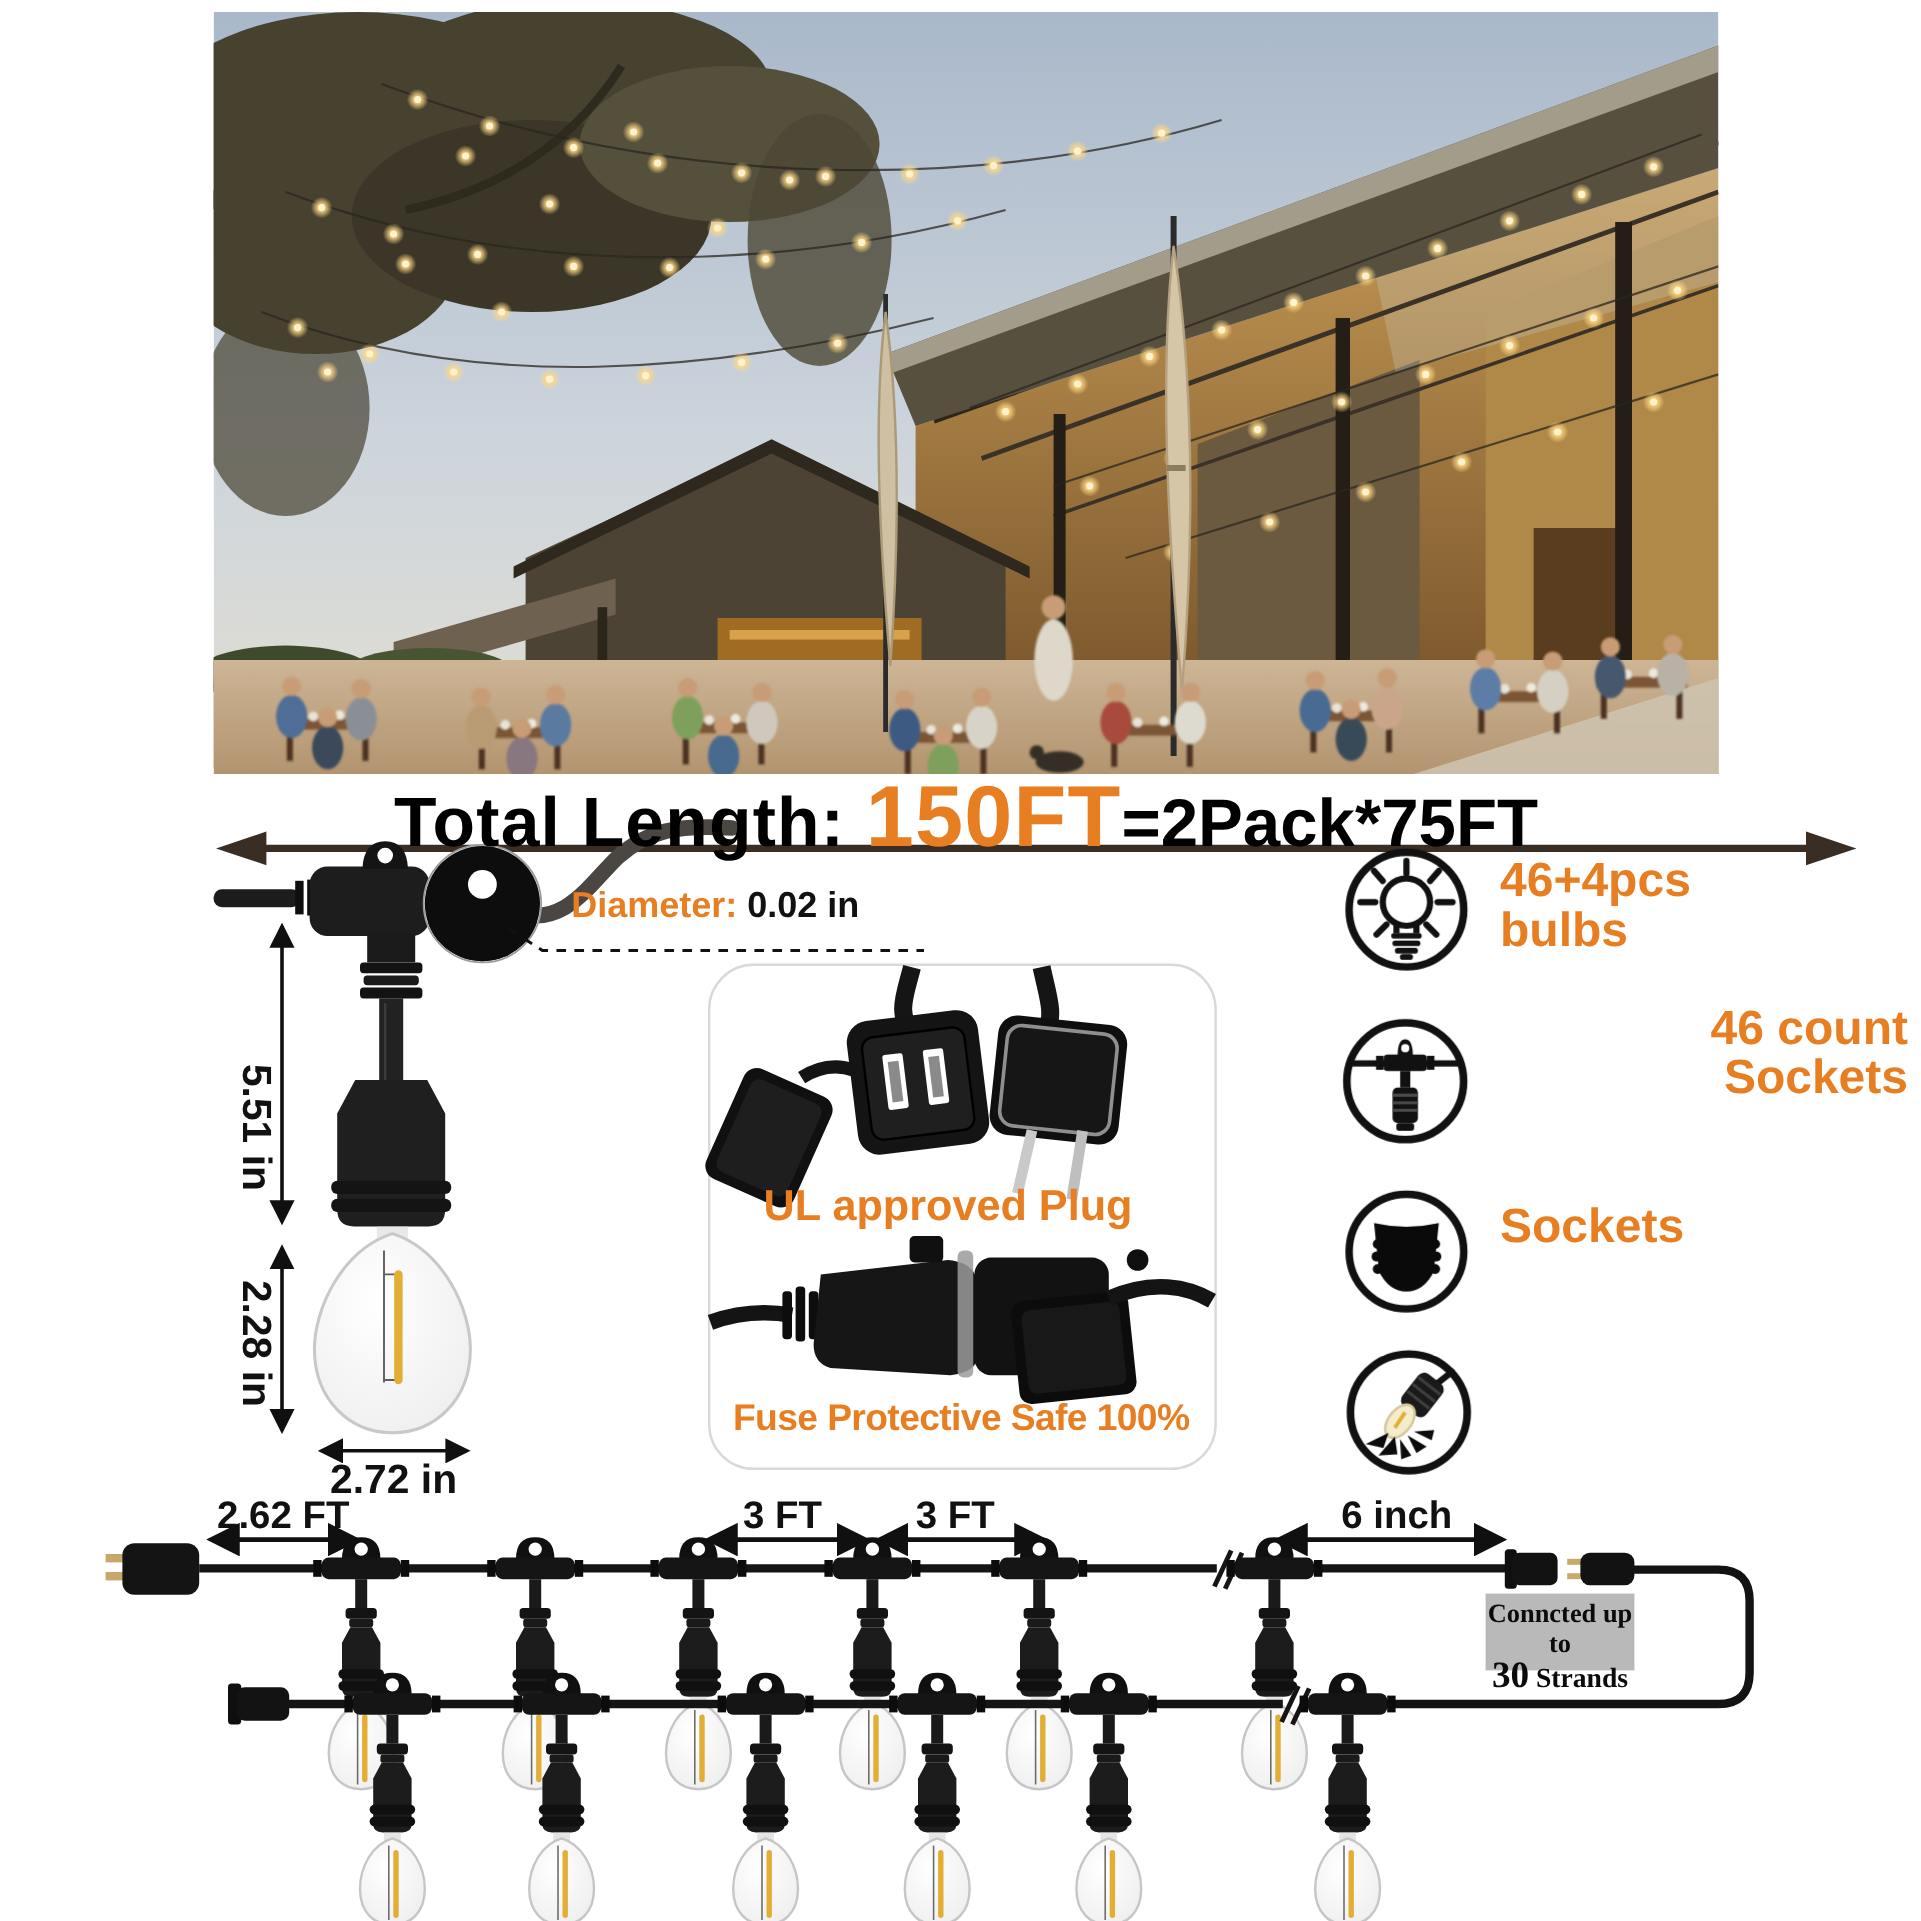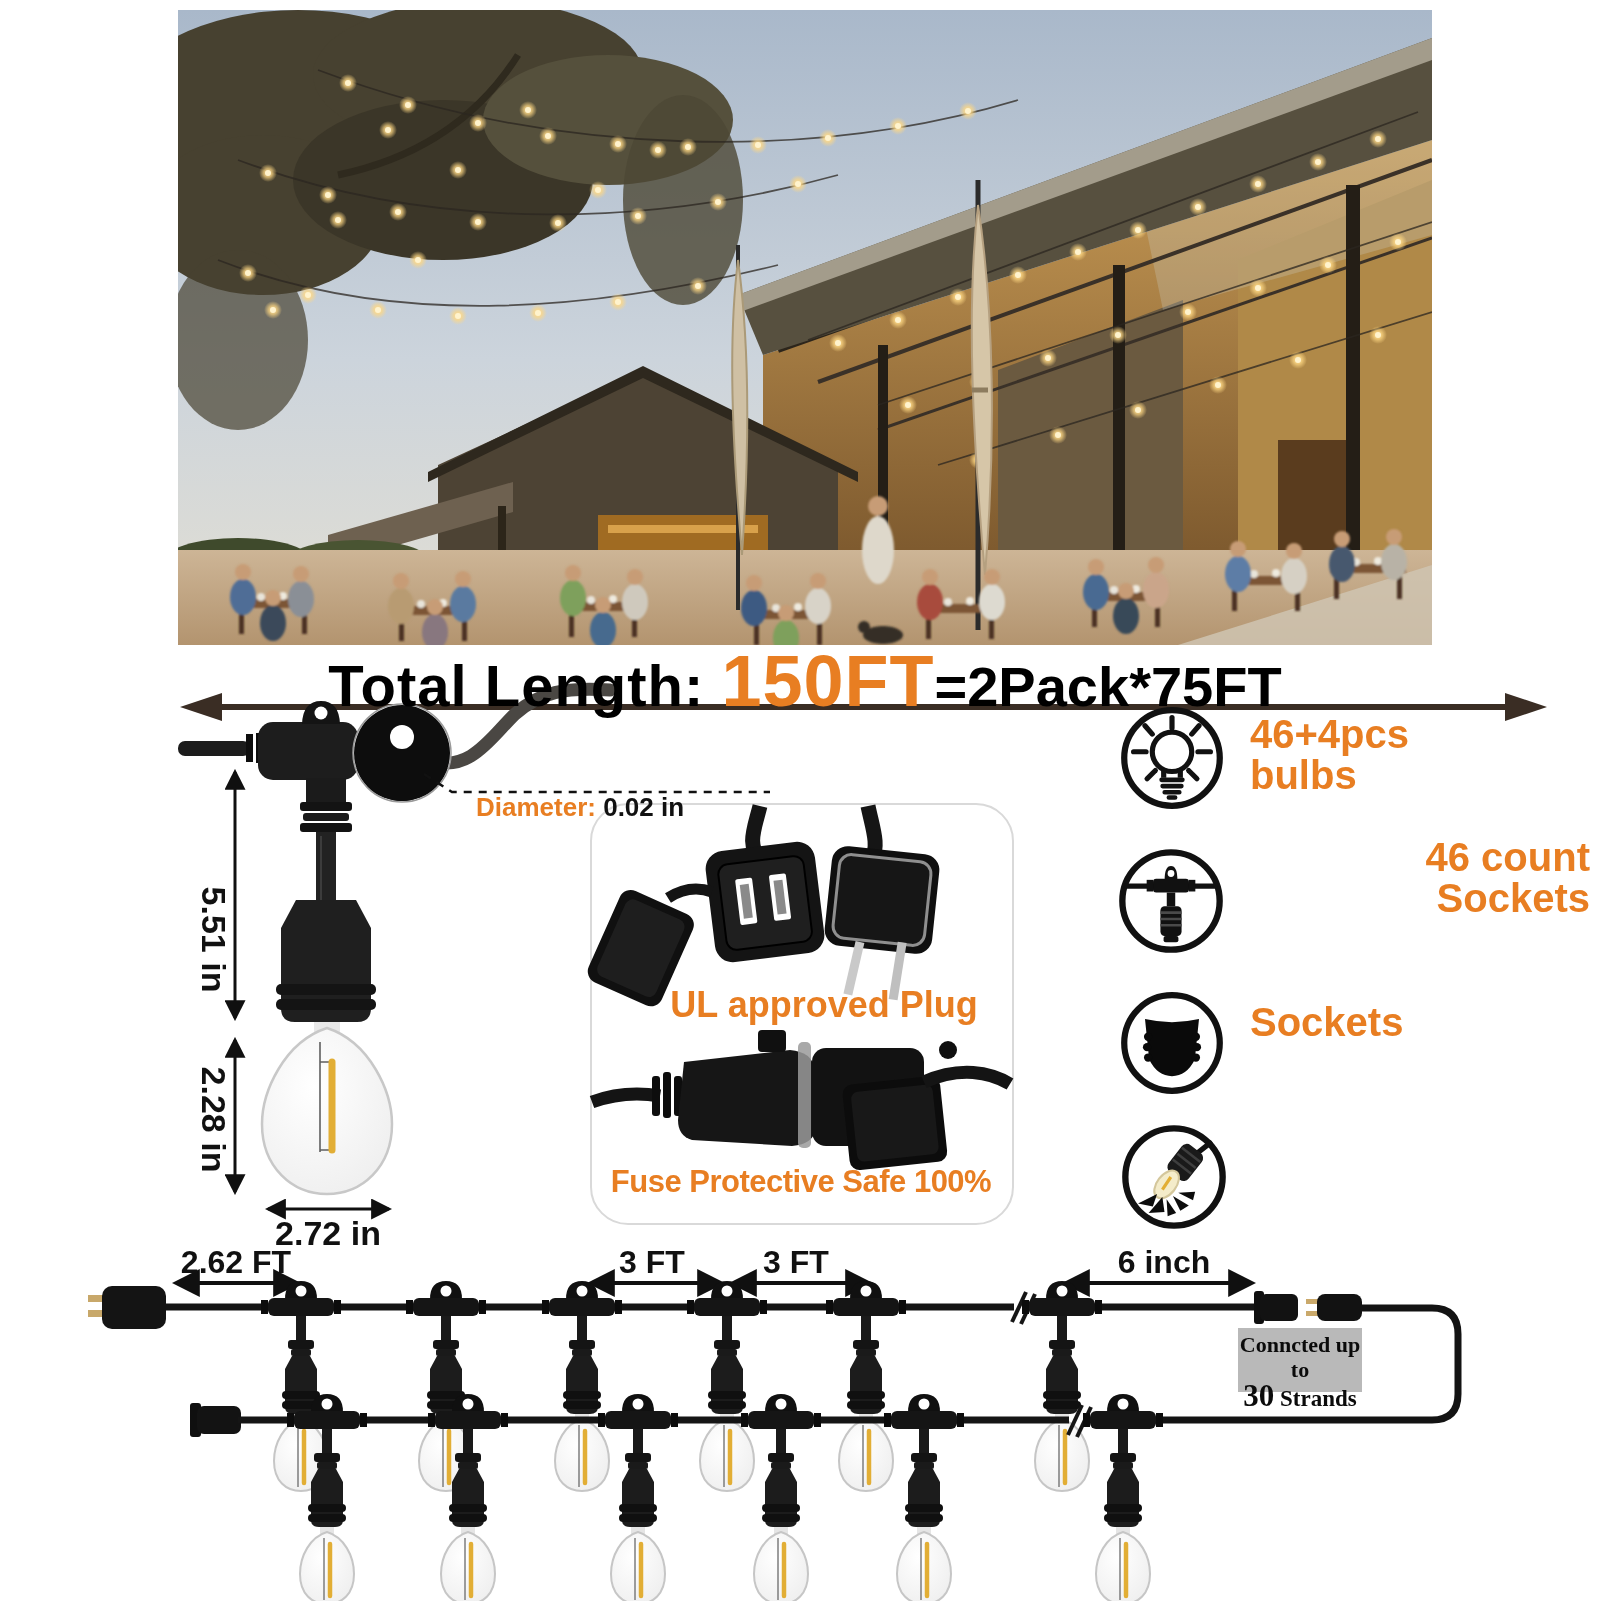--- a/index.html
+++ b/index.html
@@ -18,25 +18,25 @@
   .title .t2{font-size:72px;font-weight:bold;color:var(--accent);letter-spacing:1px;}
   .title .t3{font-size:56px;font-weight:bold;color:#000;}
   
   .plug-card{left:590px;top:803px;width:420px;height:418px;background:#fff;border:2px solid #d9d9d9;
              border-radius:38px;z-index:1;}
   #diagram{left:0;top:645px;z-index:2;pointer-events:none;}
   .label{z-index:5;color:#111;font-weight:bold;white-space:nowrap;}
   .dim{font-size:34px;}
   .rot90{transform:rotate(90deg);transform-origin:center center;}
   .spacing{font-size:32px;text-align:center;}
-  .diameter{left:476px;top:792px;font-size:26px;}
+  .diameter{left:476px;top:738px;font-size:30px;}
   .diameter .dlab{color:var(--accent);}
   .diameter .dval{color:#111;}
   .card-text{z-index:5;color:var(--accent);font-weight:bold;text-align:center;white-space:nowrap;}
-  .ul-text{left:590px;top:984px;width:420px;font-size:36px;padding-left:24px;}
+  .ul-text{left:556px;top:984px;width:420px;font-size:36px;padding-left:24px;}
   .fuse-text{left:586px;top:1164px;width:430px;font-size:31px;letter-spacing:-0.5px;}
   
   .feature-icon{z-index:4;}
   .feature-label{z-index:5;left:1250px;width:340px;color:var(--accent);font-weight:bold;
                  font-size:40px;line-height:41px;white-space:nowrap;}
   
   .note-box{left:1238px;top:1328px;width:124px;height:60px;background:var(--note-bg);z-index:5;
             text-align:center;color:#0b0b0b;font-family:"Liberation Serif","DejaVu Serif",serif;
             padding-top:4px;box-sizing:content-box;}
   .note-box .l1{font-size:22px;font-weight:bold;line-height:25px;}

